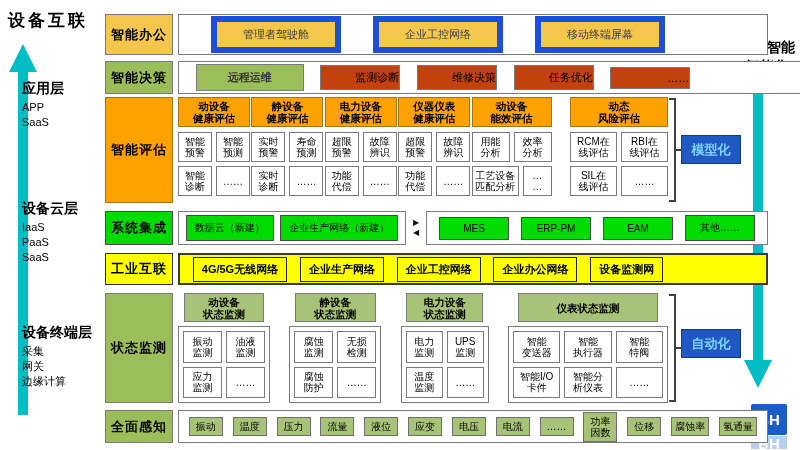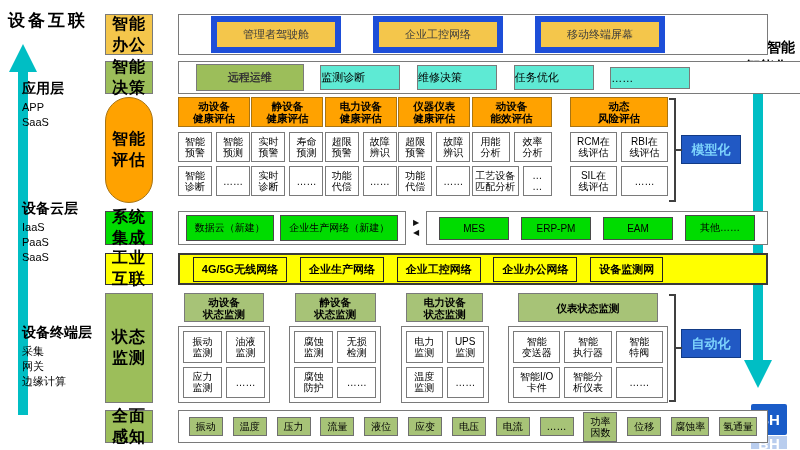--- a/index.html
+++ b/index.html
@@ -33,43 +33,43 @@
   .bh-inner{width:36px;height:31px;background:#1A5CC8;color:#fff;font-weight:bold;font-size:15px;
     display:flex;align-items:flex-end;justify-content:center;transform:scaleY(-1);}
 
   
   .bracket{position:absolute;left:669px;width:7px;border:2px solid #404040;border-left:none;box-sizing:border-box;}
   .b3{top:98px;height:104px;} .b6{top:294px;height:108px;}
   .tick{position:absolute;width:6px;height:2px;background:#404040;}
   .t3{left:676px;top:149px;} .t6{left:676px;top:347px;}
 
   
-  .rowlabel{position:absolute;left:105px;width:48px;display:flex;align-items:center;justify-content:center;
-    font-weight:bold;font-size:16px;border:1px solid #7a7a7a;box-sizing:border-box;text-align:center;letter-spacing:1px;}
+  .rowlabel{position:absolute;left:105px;width:68px;display:flex;align-items:center;justify-content:center;
+    font-weight:bold;font-size:13px;border:1px solid #7a7a7a;box-sizing:border-box;text-align:center;letter-spacing:1px;}
   .lab1{top:14px;height:41px;background:#F4C64B;}
   .lab2{top:61px;height:33px;background:#9CBE5A;}
-  .lab3{top:97px;height:106px;background:#FFA200;border-color:#a87413;border-radius:27px;}
+  .lab3{top:97px;height:106px;background:#FFA200;border-color:#a87413;}
   .lab4{top:211px;height:34px;background:#00DC00;border-color:#4a4a4a;}
   .lab5{top:253px;height:32px;background:#FFFF00;border-color:#333;}
   .lab6{top:293px;height:110px;background:#9CBE5A;}
   .lab7{top:410px;height:33px;background:#9CBE5A;}
 
   
   .container{position:absolute;box-sizing:border-box;background:#fff;border:1.5px solid #7a7a7a;
     display:flex;align-items:center;justify-content:space-evenly;}
   .r1c{left:178px;top:14px;width:590px;height:41px;padding-right:70px;}
   .r2c{left:178px;top:61px;width:650px;height:33px;padding-right:120px;}
   .r4a{left:178px;top:211px;width:228px;height:34px;}
   .r4b{left:426px;top:211px;width:342px;height:34px;}
   .r5c{left:178px;top:253px;width:590px;height:32px;background:#FFFF00;border:2px solid #3a3a3a;padding-right:90px;}
   .r7c{left:178px;top:410px;width:590px;height:33px;}
 
   .gold-box{background:#F4C64B;border:6px solid #1d4ed8;width:118px;text-align:center;font-size:11px;padding:5px 0;color:#3d3d3d;}
   .olive-box{background:#9CBE5A;border:1px solid #7a7a7a;width:106px;text-align:center;font-size:11px;padding:5px 0;font-weight:bold;color:#333;}
-  .white-box{background:#5eead4;border:1px solid #7a7a7a;width:78px;text-align:left;font-size:11px;padding:4px 0;}
+  .white-box{background:#c2410c;border:1px solid #7a7a7a;width:78px;text-align:right;font-size:11px;padding:4px 0;}
   .flat{display:contents;}
   .green-box{background:#00DC00;border:1px solid #4a4a4a;text-align:center;font-size:10px;padding:5px 8px;min-width:52px;}
   .yellow-box{background:#FFFF00;border:1px solid #222;text-align:center;font-size:11px;font-weight:bold;padding:4px 8px;}
   .c4arrows{position:absolute;left:406px;top:212px;width:20px;height:32px;display:flex;flex-direction:column;
     align-items:center;justify-content:center;font-size:8px;line-height:10px;color:#111;}
 
   
   .evalrow{position:absolute;left:178px;top:97px;width:490px;height:106px;display:flex;justify-content:space-between;}
   .ecol{display:flex;flex-direction:column;}
   .c1,.c2,.c3,.c4{width:72px;} .c5{width:80px;} .c6{width:98px;padding-left:17px;}

